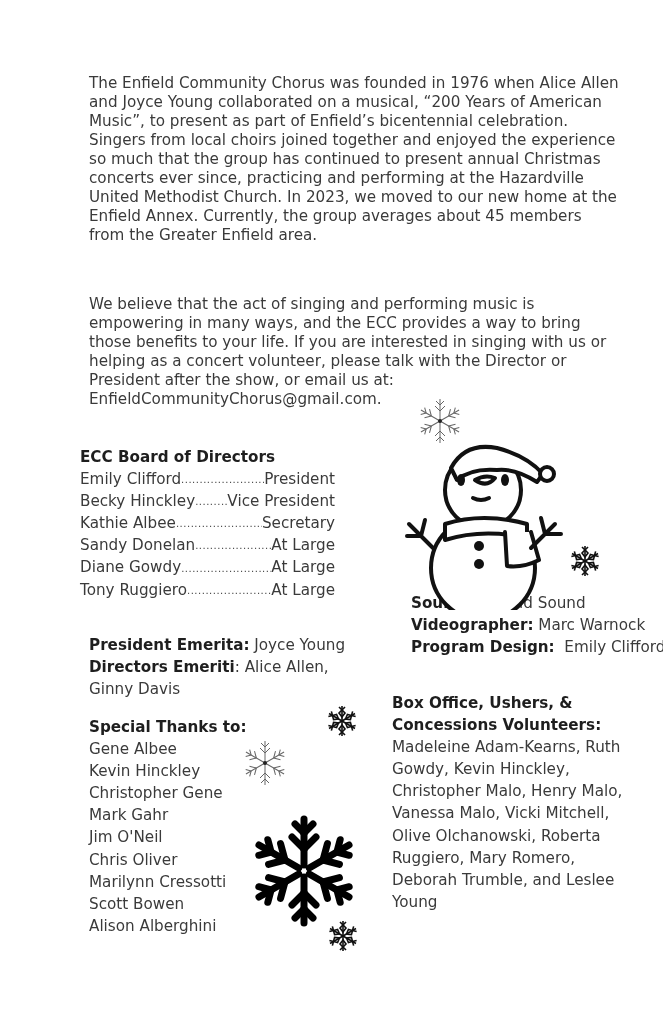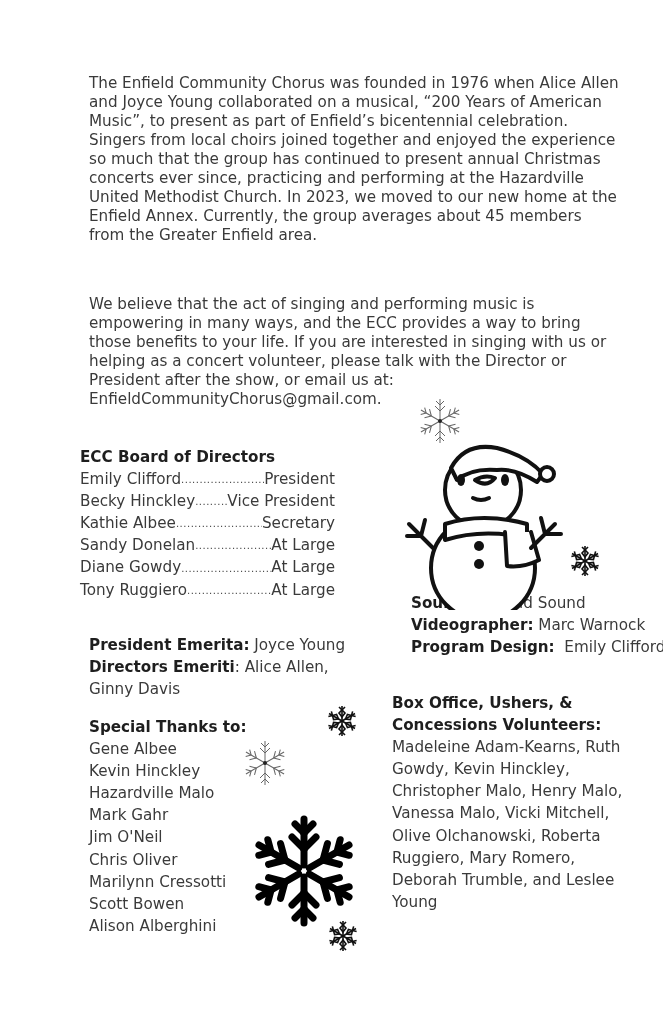--- a/index.html
+++ b/index.html
@@ -66,21 +66,21 @@
 
 <div class="col" id="emeriti">
   <div><span class="b">President Emerita:</span><span> Joyce Young</span></div>
   <div><span class="b">Directors Emeriti</span><span>: Alice Allen, Ginny Davis</span></div>
 </div>
 
 <div class="col" id="thanks">
   <div class="b">Special Thanks to:</div>
   <div>Gene Albee</div>
   <div>Kevin Hinckley</div>
-  <div>Hazardville Malo</div>
+  <div>Christopher Gene</div>
   <div>Mark Gahr</div>
   <div>Jim O'Neil</div>
   <div>Chris Oliver</div>
   <div>Marilynn Cressotti</div>
   <div>Scott Bowen</div>
   <div>Alison Alberghini</div>
 </div>
 
 <div class="col" id="credits">
   <div><span class="b">Sound:</span><span> Suffield Sound</span></div>

